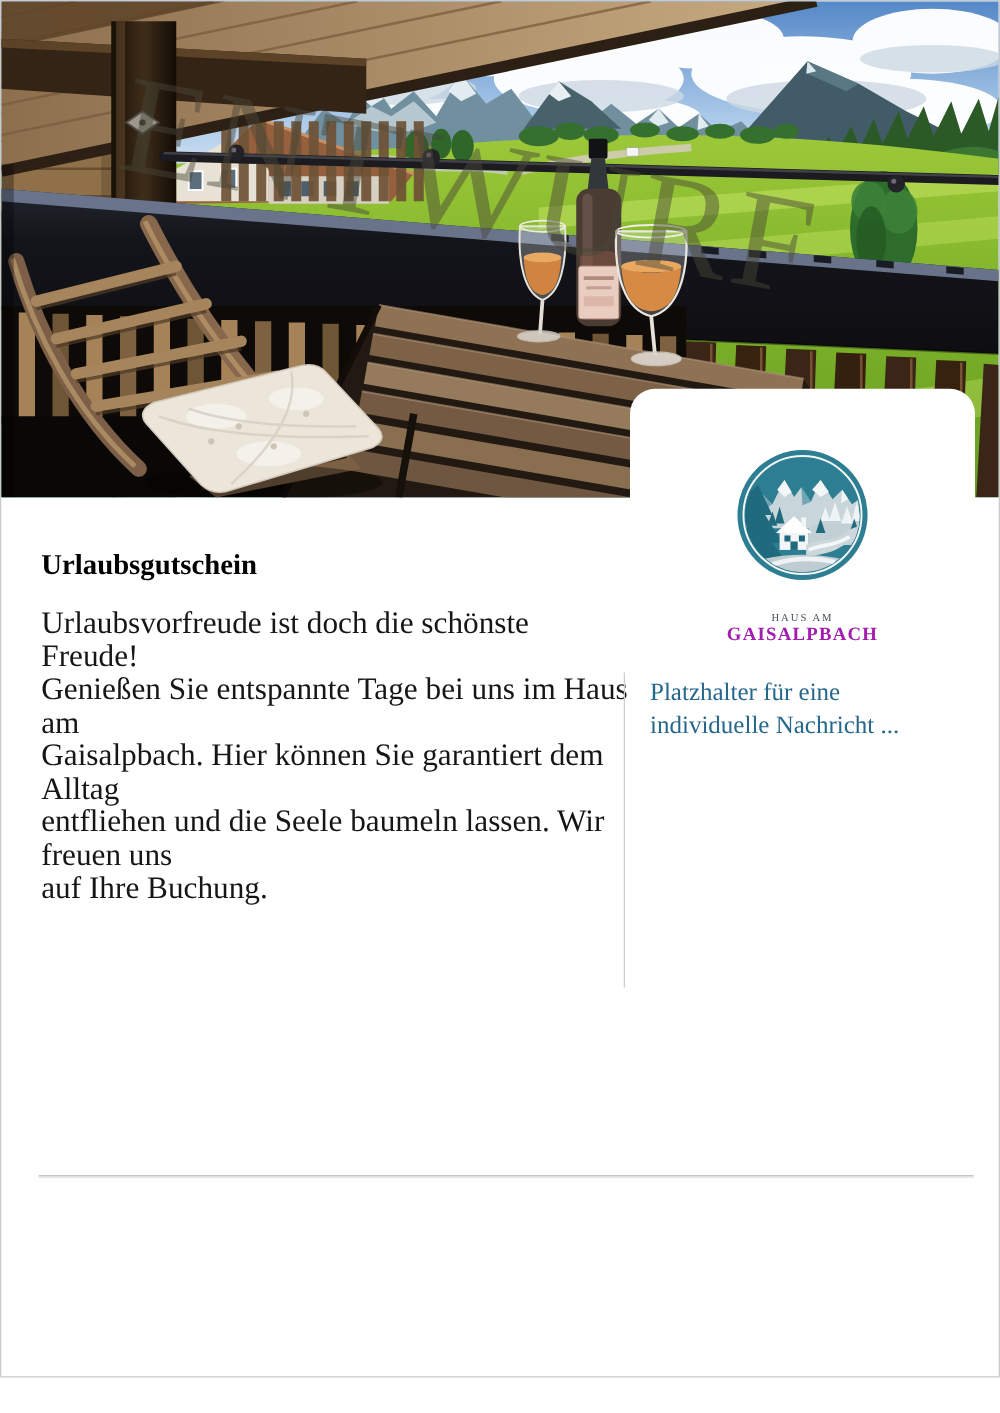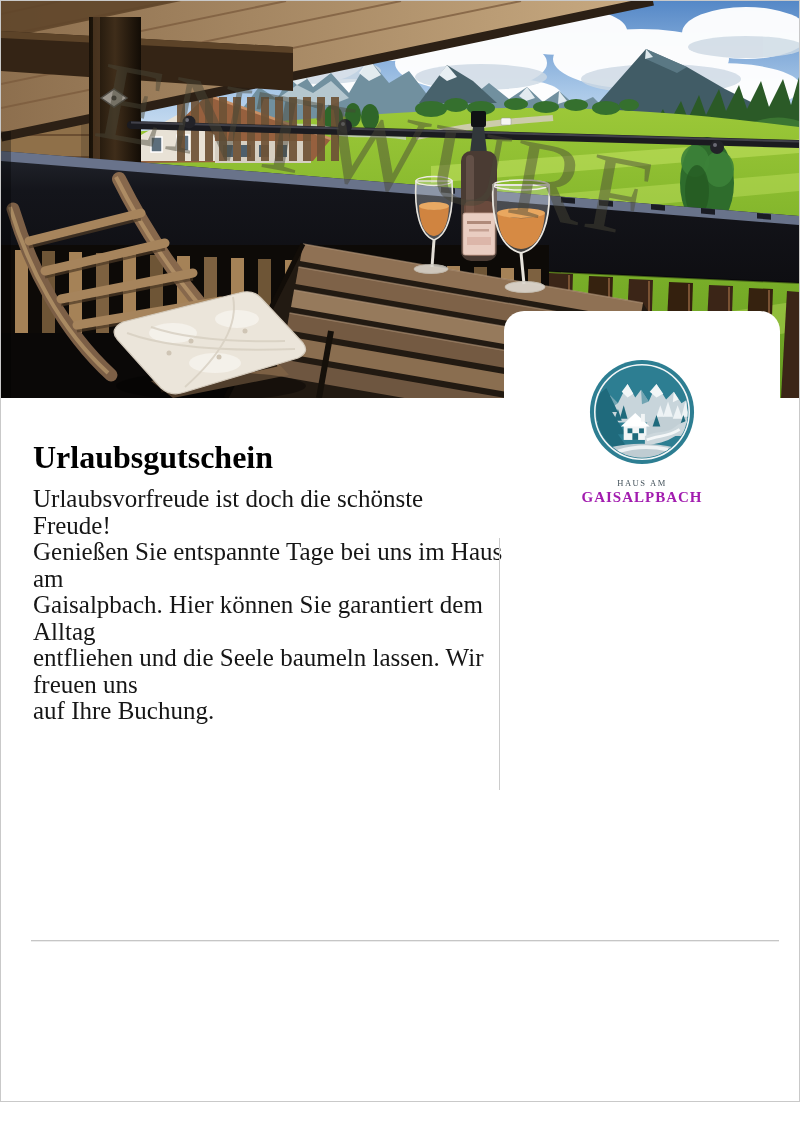--- a/index.html
+++ b/index.html
@@ -5,23 +5,23 @@
   html,body{margin:0;padding:0;background:#ffffff;}
   body{width:800px;height:1130px;position:relative;font-family:"Liberation Serif",serif;}
   .page{position:absolute;left:0;top:0;width:800px;height:1102px;border:1px solid #c9c9c9;box-sizing:border-box;background:#fff;overflow:hidden;}
   .photo{position:absolute;left:0;top:0;width:798px;height:397px;overflow:hidden;background:#9cc0e4;}
   .photo svg{display:block;}
   .watermark{position:absolute;left:108px;top:42px;font-size:112px;line-height:1;font-weight:400;
     letter-spacing:3px;color:rgba(72,70,55,0.47);transform:rotate(10.5deg);transform-origin:0 0;
     font-family:"Liberation Serif",serif;white-space:nowrap;}
   .logo-card{position:absolute;left:503px;top:310px;width:276px;height:196px;background:#fff;border-radius:20px;text-align:center;}
   .logo-card svg{display:block;margin:48px auto 0 auto;}
-  .logo-line1{margin-top:13px;font-size:8.5px;letter-spacing:1.6px;color:#44525b;font-family:"Liberation Serif",serif;}
+  .logo-line1{margin-top:24px;font-size:8.5px;letter-spacing:1.6px;color:#44525b;font-family:"Liberation Serif",serif;}
   .logo-line2{margin-top:1px;font-size:15px;font-weight:bold;letter-spacing:1px;color:#a21caf;font-family:"Liberation Serif",serif;}
-  .title{position:absolute;left:32px;top:438px;margin:0;font-size:32px;font-weight:bold;color:#000;font-family:"Liberation Serif",serif;}
+  .title{position:absolute;left:32px;top:438px;margin:0;font-size:23px;font-weight:bold;color:#000;font-family:"Liberation Serif",serif;}
   .intro{position:absolute;left:32px;top:485px;width:470px;margin:0;font-size:25px;line-height:26.5px;color:#161616;white-space:pre-line;}
   .terms{position:absolute;left:32px;top:627px;width:445px;margin:0;font-size:14.5px;line-height:18.5px;color:#7b7b7b;white-space:pre-line;}
   .vrule{position:absolute;left:498px;top:537px;width:1px;height:252px;background:#cccccc;}
   .message{position:absolute;left:519px;top:540px;width:260px;margin:0;font-size:20px;line-height:26px;color:#26688c;white-space:pre-line;}
   .footer-rule{position:absolute;left:30px;top:939px;width:748px;height:1px;background:#c6c6c6;border-bottom:1px solid #ececec;}
 </style>
 </head>
 <body>
 
 <div class="page">
@@ -411,15 +411,17 @@
   </div>
 
   <h1 class="title">Urlaubsgutschein</h1>
   <p class="intro">Urlaubsvorfreude ist doch die schönste Freude!
 Genießen Sie entspannte Tage bei uns im Haus am
 Gaisalpbach. Hier können Sie garantiert dem Alltag
 entfliehen und die Seele baumeln lassen. Wir freuen uns
 auf Ihre Buchung.</p>
 
   <div class="vrule"></div>
+  <p class="message">Platzhalter für eine
+individuelle Nachricht ...</p>
 
   <div class="footer-rule"></div>
 </div>
 
 </body></html>

